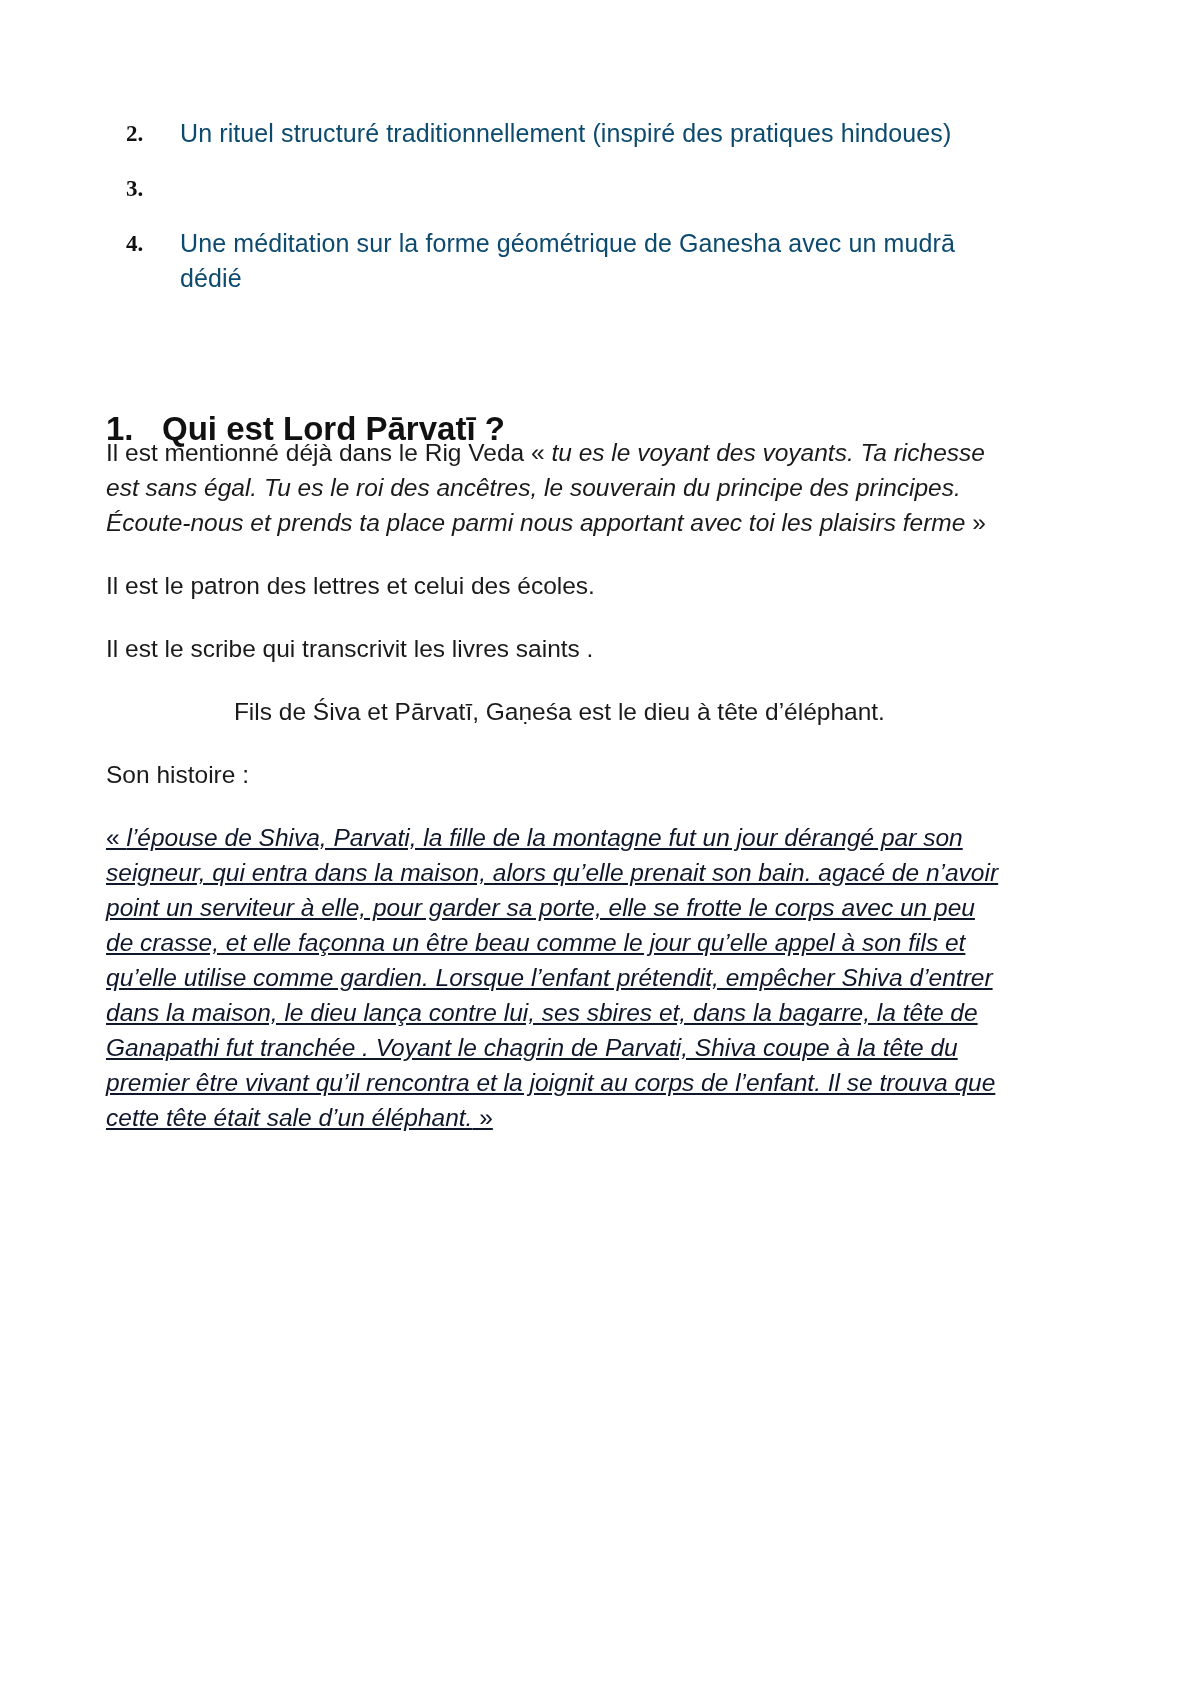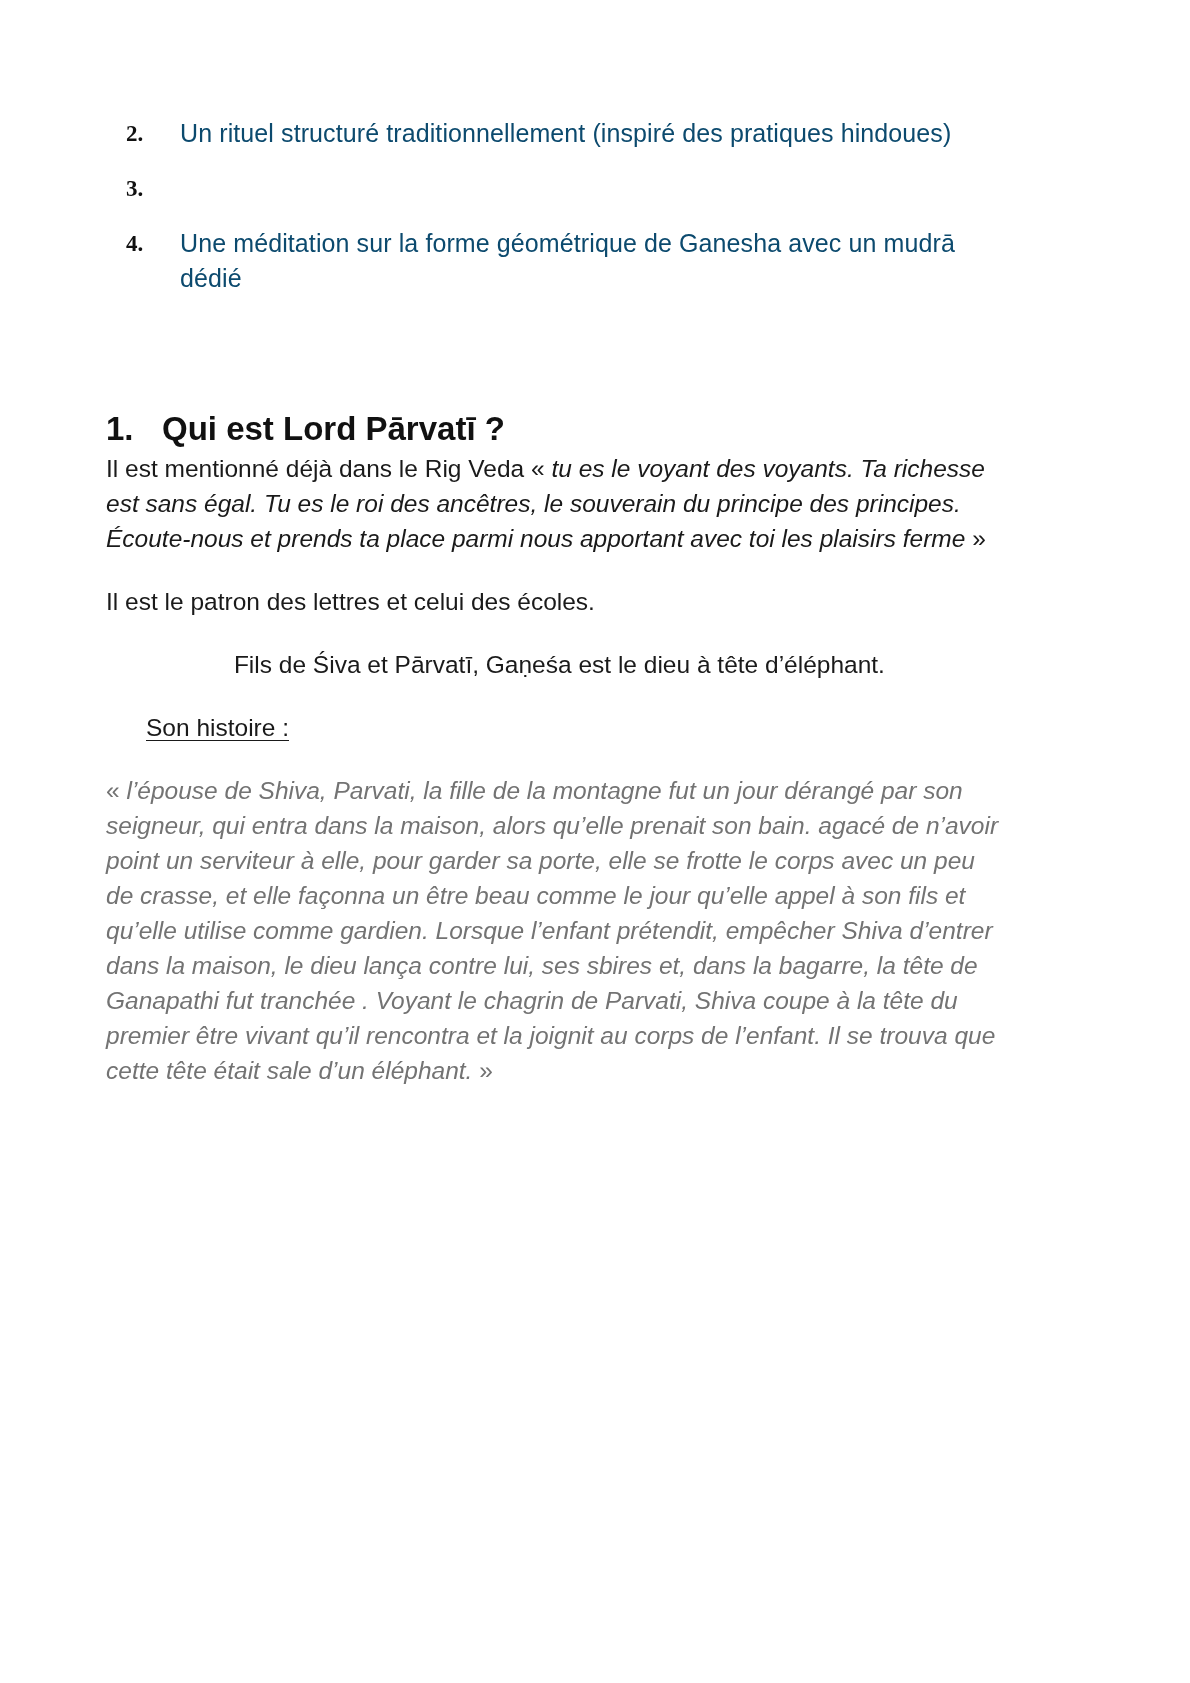--- a/index.html
+++ b/index.html
@@ -59,41 +59,40 @@
       display: flex;
       align-items: baseline;
     }
     .section-heading .num {
       width: 56px;
       display: inline-block;
     }
     .body {
       position: absolute;
       left: 106px;
-      top: 451px;
+      top: 435px;
       width: 900px;
     }
     .para {
       font-size: 24.5px;
       line-height: 35px;
       color: #1a1a1a;
       margin: 0 0 28px 0;
     }
     .para i, .it {
       font-style: italic;
     }
     .underline {
-      text-decoration: underline;
       text-underline-offset: 4px;
       text-decoration-thickness: 1px;
-      margin-left: 40px;
     }
     .quote {
-      color: #737373;
+      color: #0f172a;
       font-style: italic;
+      text-decoration: underline;
     }
   </style>
 </head>
 <body>
 
 <div class="page">
 
   <div class="list">
     <div class="list-item">
       <span class="list-num">2.</span>
@@ -113,20 +112,21 @@
     <span>Qui est Lord Pārvatī ?</span>
   </h1>
 
   <div class="body">
     <p class="para">
       <span>Il est mentionné déjà dans le Rig Veda « </span><span class="it">tu es le voyant des voyants. Ta richesse est sans égal. Tu es le roi des ancêtres, le souverain du principe des principes. Écoute-nous et prends ta place parmi nous apportant avec toi les plaisirs ferme</span><span> »</span>
     </p>
 
     <p class="para">Il est le patron des lettres et celui des écoles.</p>
 
+    <p class="para">Il est le scribe qui transcrivit les livres saints .</p>
 
 
     <p class="para" style="white-space: pre-wrap; text-align: center;"> Fils de Śiva et Pārvatī, Gaṇeśa est le dieu à tête d’éléphant.</p>
 
     <p class="para">
       <span class="underline">Son histoire :</span>
     </p>
 
     <p class="para quote">
       <span style="font-style: normal;">« </span><span>l’épouse de Shiva, Parvati, la fille de la montagne fut un jour dérangé par son seigneur, qui entra dans la maison, alors qu’elle prenait son bain. agacé de n’avoir point un serviteur à elle, pour garder sa porte, elle se frotte le corps avec un peu de crasse, et elle façonna un être beau comme le jour qu’elle appel à son fils et qu’elle utilise comme gardien. Lorsque l’enfant prétendit, empêcher Shiva d’entrer dans la maison, le dieu lança contre lui, ses sbires et, dans la bagarre, la tête de Ganapathi fut tranchée . Voyant le chagrin de Parvati, Shiva coupe à la tête du premier être vivant qu’il rencontra et la joignit au corps de l’enfant. Il se trouva que cette tête était sale d’un éléphant.</span><span style="font-style: normal;"> »</span>

